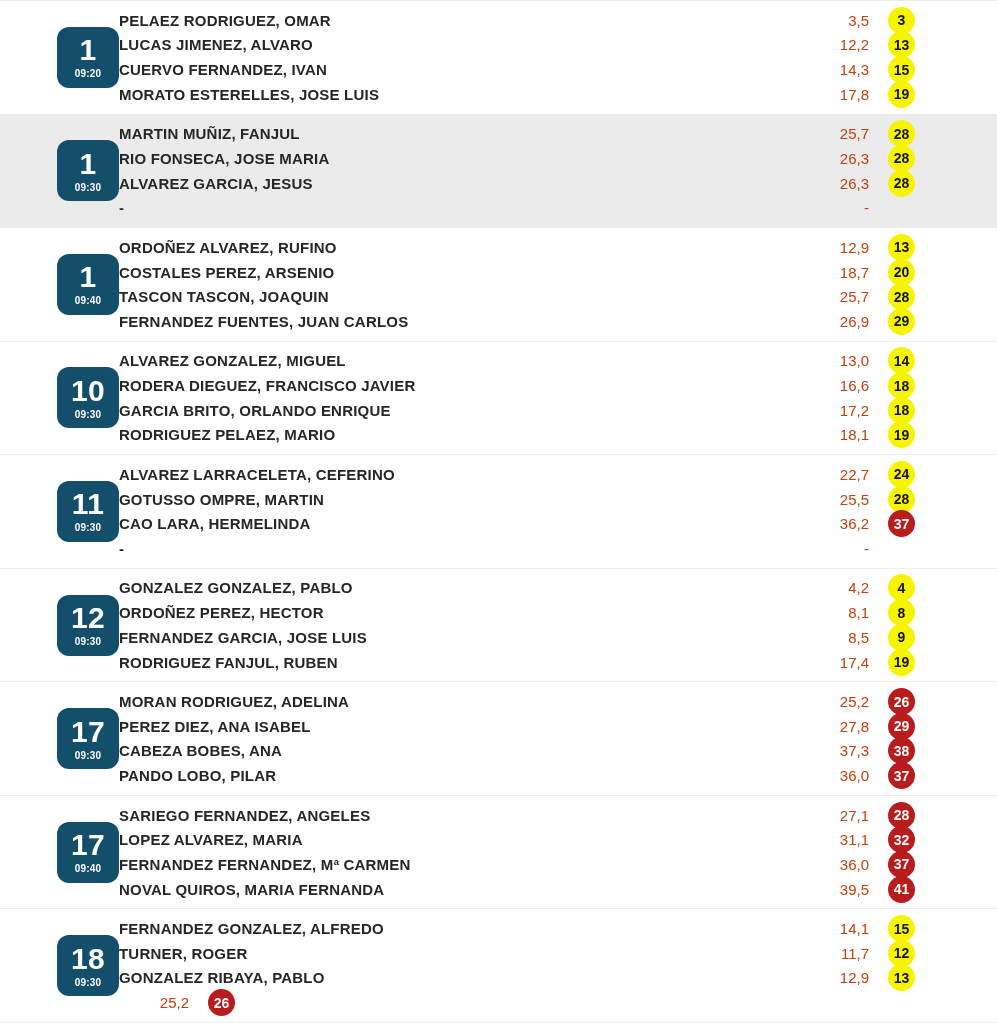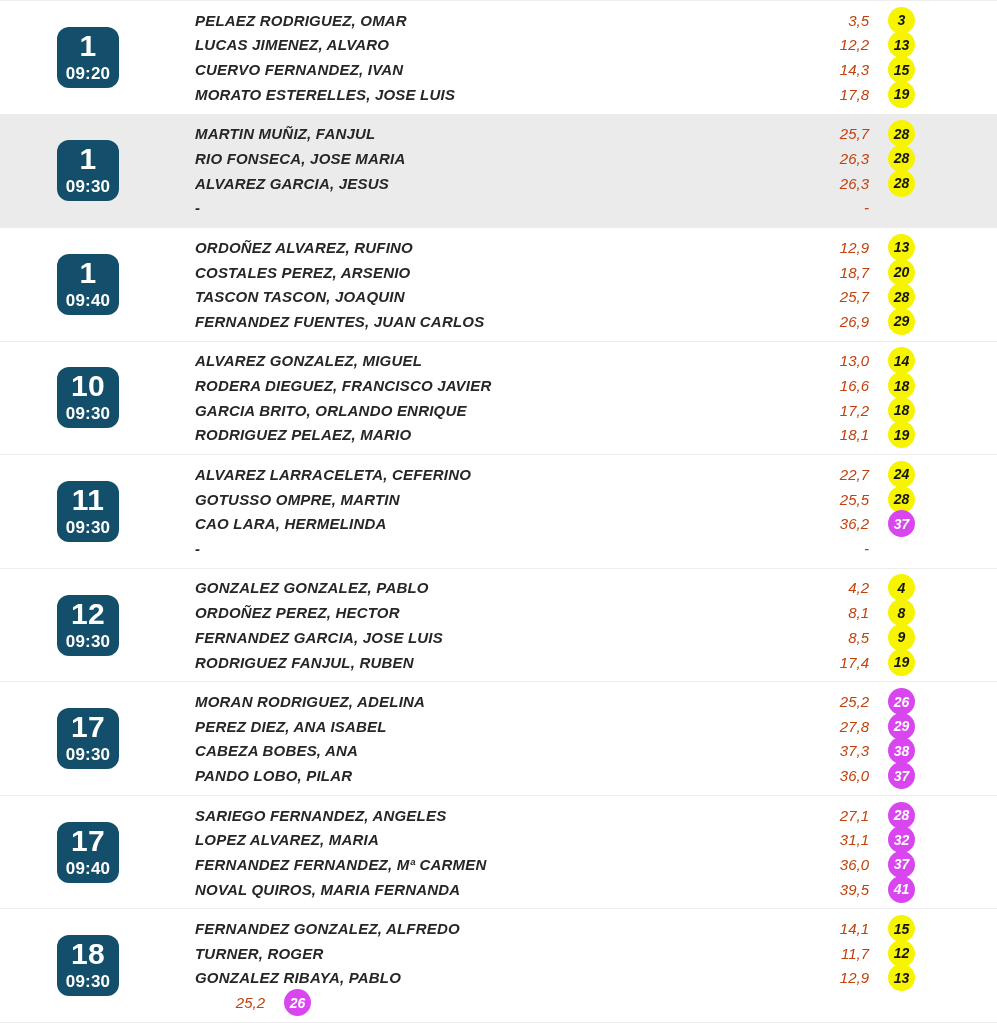--- a/index.html
+++ b/index.html
@@ -18,37 +18,37 @@
   .group.highlighted{background:#ebebeb;border-top-color:#ebebeb;}
   .tee-box{
     width:62px;height:61px;
     background:#134f6b;
     border-radius:12px;
     color:#ffffff;
     display:flex;flex-direction:column;align-items:center;justify-content:center;
     flex-shrink:0;
   }
   .tee-number{font-size:30px;font-weight:bold;line-height:1;letter-spacing:0.3px;}
-  .tee-time{font-size:17px;font-weight:600;margin-top:3px;letter-spacing:0.2px;}
-  .players{flex:1;margin-left:76px;font-style:italic;}
+  .tee-time{font-size:10px;font-weight:600;margin-top:3px;letter-spacing:0.2px;}
+  .players{flex:1;}
   .player-line{display:flex;align-items:center;height:24.7px;}
   .player-name{
     flex:1;
     font-size:15px;font-weight:bold;color:#262626;letter-spacing:0.2px;
     white-space:nowrap;overflow:hidden;
   }
   .player-hcp{width:70px;text-align:right;font-size:15px;font-weight:400;color:#c2410c;}
   .badge{
     width:27px;height:27px;border-radius:50%;
     margin-left:19px;flex-shrink:0;
     display:flex;align-items:center;justify-content:center;
     font-size:14px;font-weight:bold;
   }
   .badge.yellow{background:#f7f400;color:#141414;}
-  .badge.red{background:#d946ef;color:#ffffff;}
+  .badge.red{background:#b91c1c;color:#ffffff;}
   .badge.none{visibility:hidden;}
 </style>
 </head>
 <body>
 
 <div id="group-list">
   <div class="group">
     <div class="tee-box">
       <div class="tee-number">1</div>
       <div class="tee-time">09:20</div>

